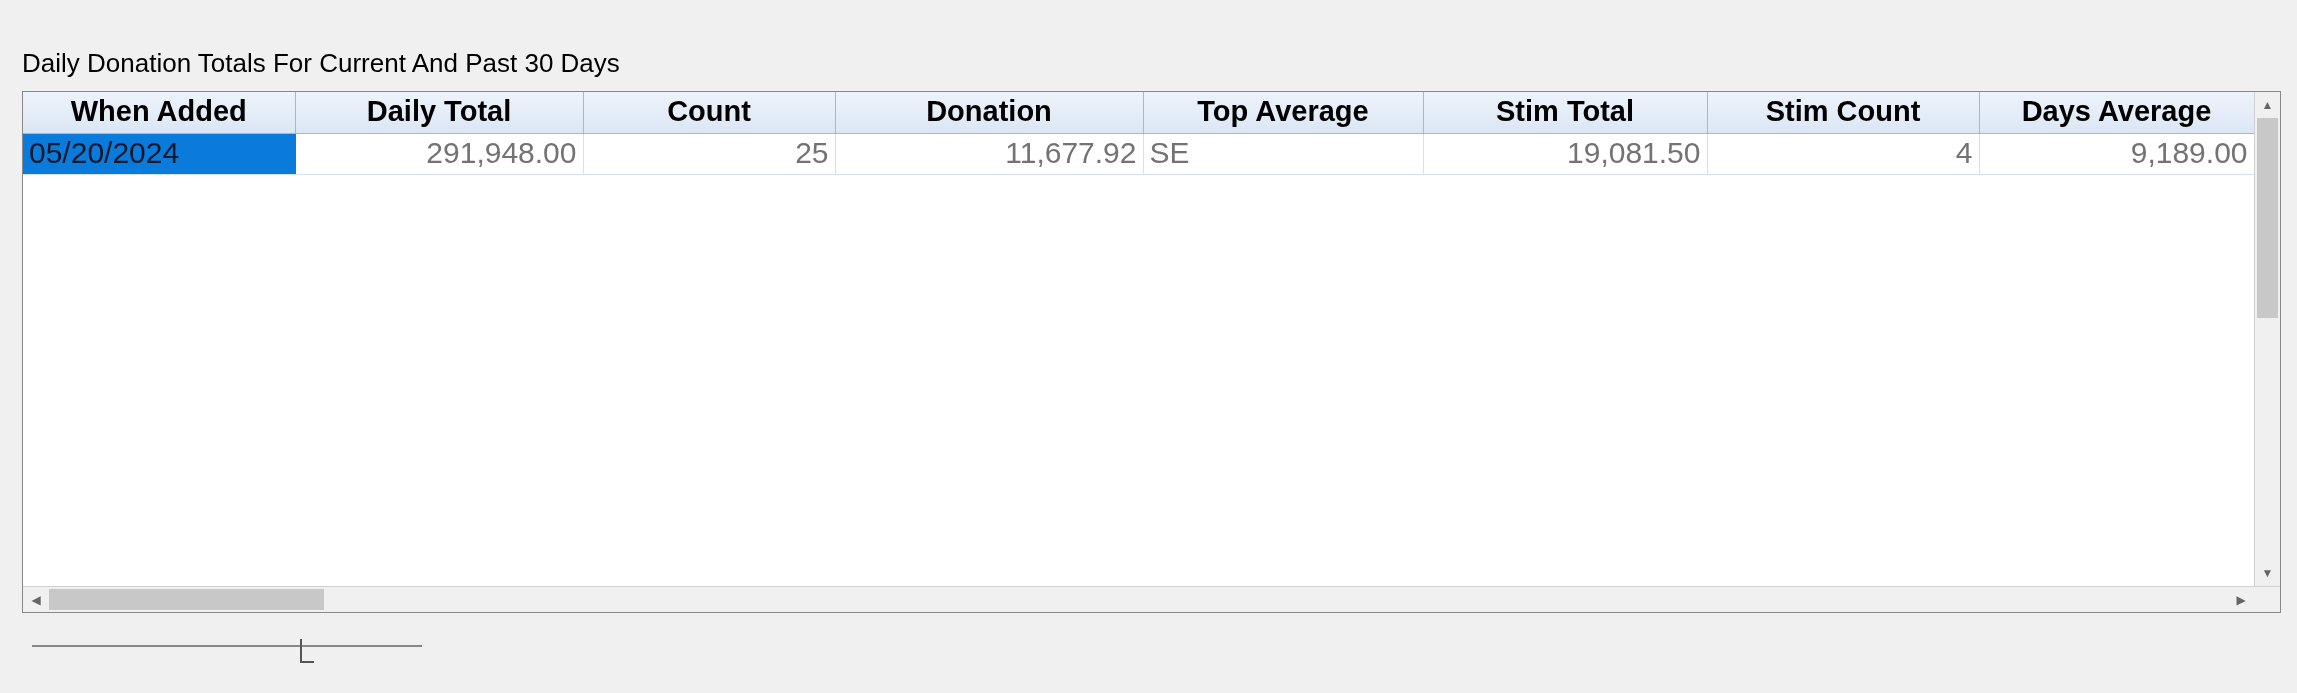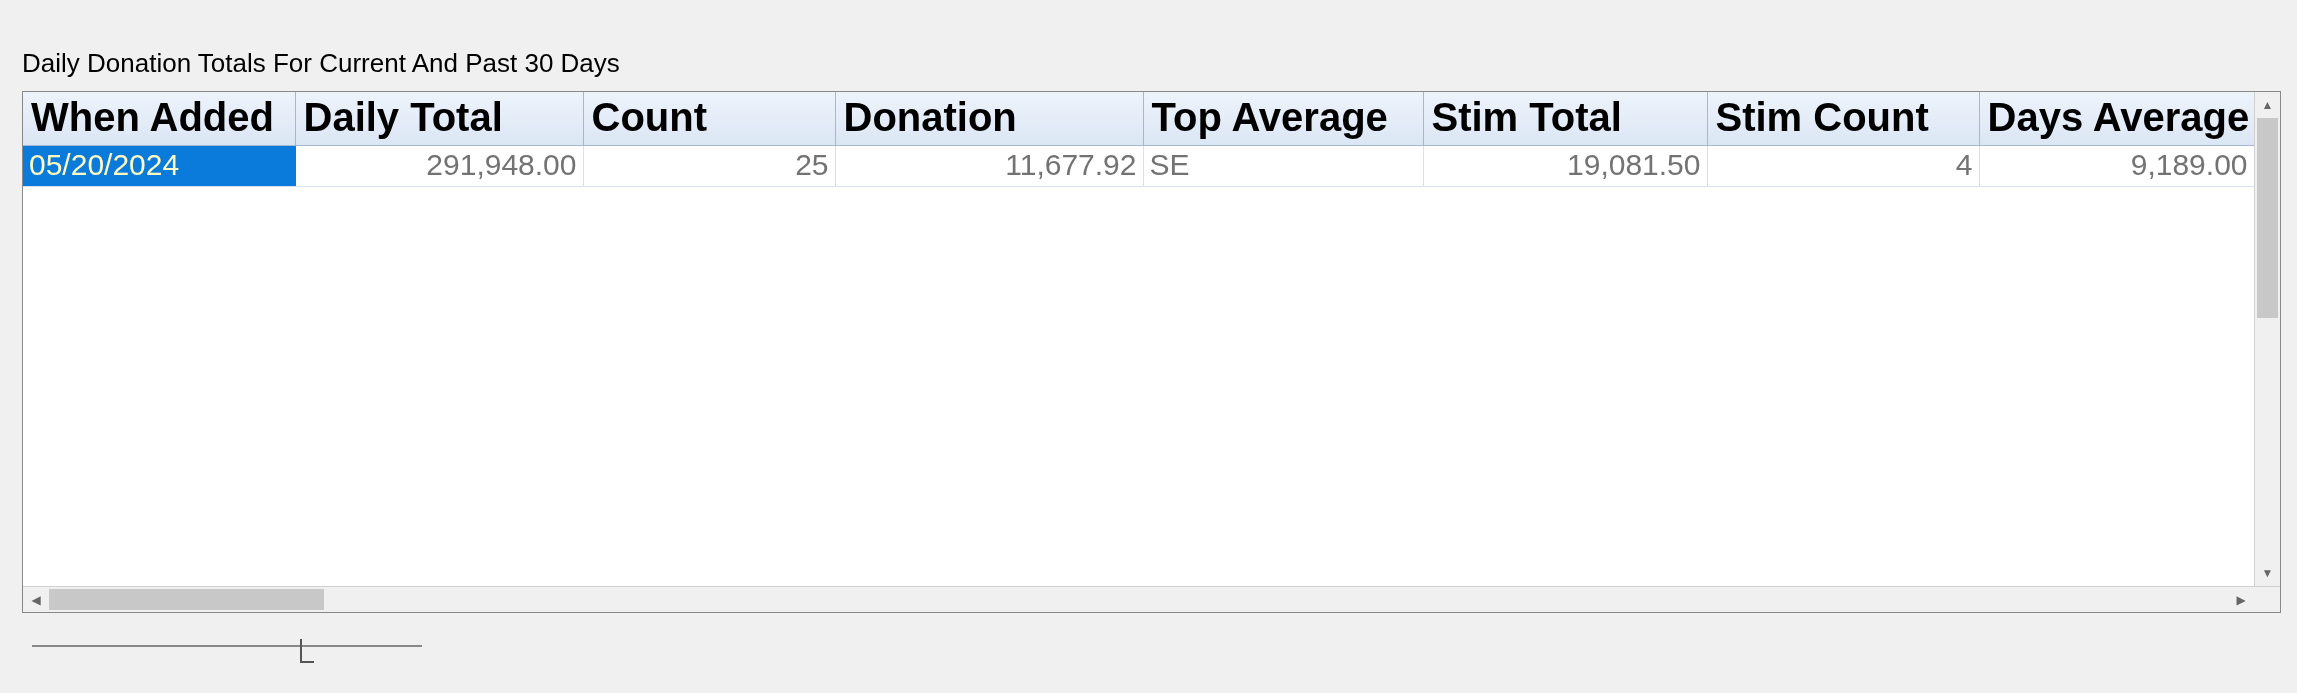--- a/index.html
+++ b/index.html
@@ -40,44 +40,44 @@
   table {
     border-collapse: collapse;
     table-layout: fixed;
     width: 2231px;
     border-right: 1px solid #a5b8d1;
   }
   thead th {
     background: linear-gradient(#eef3fb, #dbe6f4);
     border-right: 1px solid #a5b8d1;
     border-bottom: 1px solid #a5b8d1;
-    font-size: 40px;
+    font-size: 29px;
     font-weight: 700;
     color: #000;
     padding: 3px 8px 5px 8px;
-    text-align: left;
+    text-align: center;
     white-space: nowrap;
     overflow: hidden;
   }
   tbody td {
     border-right: 1px solid #d7e1ee;
     border-bottom: 1px solid #d7e1ee;
     font-size: 30px;
     color: #737373;
     padding: 2px 6px 4px 6px;
     white-space: nowrap;
     overflow: hidden;
     height: 40px;
     vertical-align: middle;
   }
   .al { text-align: left; }
   .ar { text-align: right; }
   .selcell {
     background: #0a7bda;
-    color: #fef9c3;
+    color: #0f172a;
     border-right: 1px solid #0a7bda;
   }
   .col-when   { width: 272px; }
   .col-daily  { width: 288px; }
   .col-count  { width: 252px; }
   .col-avg    { width: 308px; }
   .col-topst  { width: 280px; }
   .col-stotal { width: 284px; }
   .col-scount { width: 272px; }
   .col-savg   { width: 275px; }

